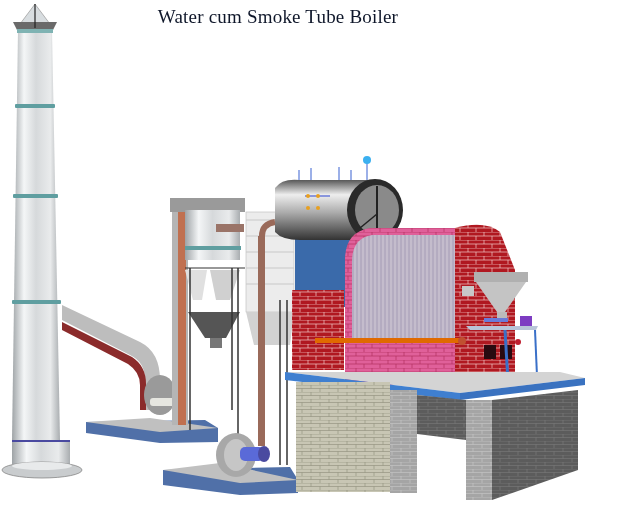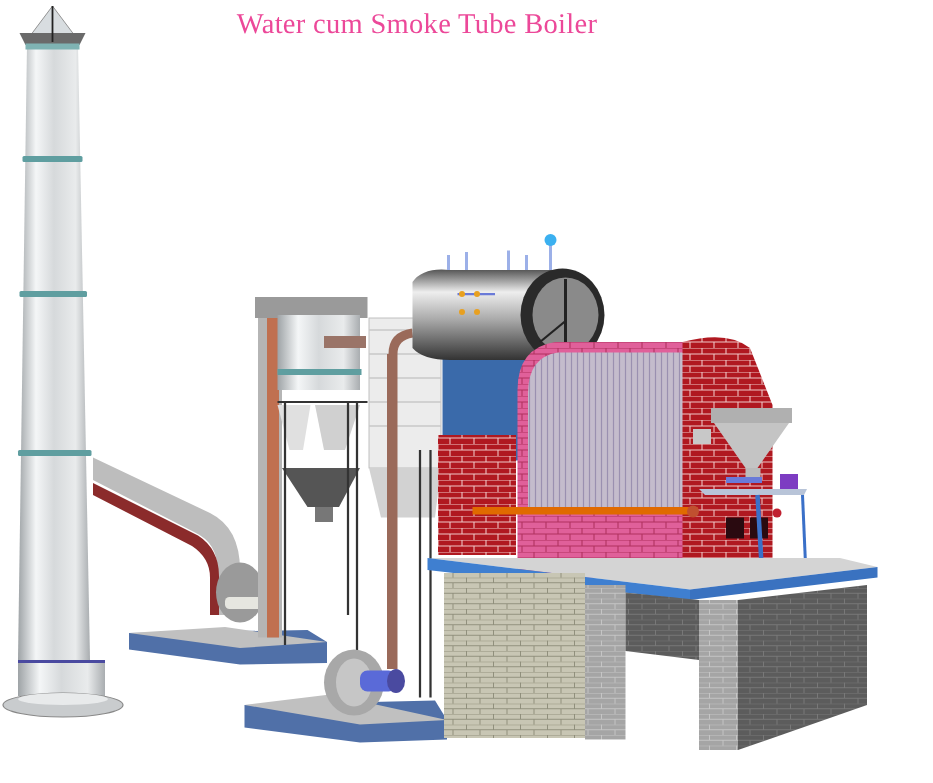--- a/index.html
+++ b/index.html
@@ -1,17 +1,17 @@
 <!DOCTYPE html>
 <html><head>
 <meta charset="utf-8">
 <style>
   html,body{margin:0;padding:0;background:#ffffff;}
   body{width:622px;height:522px;position:relative;overflow:hidden;font-family:"Liberation Serif","DejaVu Serif",serif;}
-  .title{position:absolute;left:0;top:6px;width:566px;text-align:center;font-size:19px;color:#ec4899;letter-spacing:0.2px;}
+  .title{position:absolute;left:0;top:6px;width:566px;text-align:center;font-size:19px;color:#0f172a;letter-spacing:0.2px;}
   .title span{display:inline-block;margin-left:-10px;}
   svg.scene{position:absolute;left:0;top:0;}
 </style>
 </head>
 <body>
 
 <div class="title"><span>Water cum Smoke Tube Boiler</span></div>
 
 <svg class="scene" width="622" height="522" viewBox="0 0 622 522">
   <defs>

